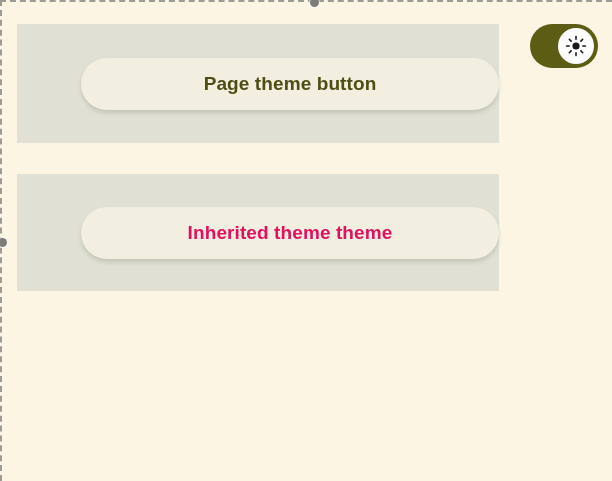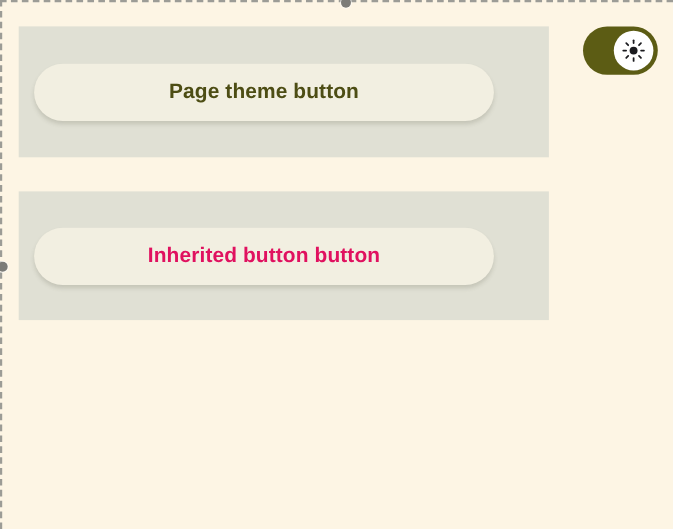--- a/index.html
+++ b/index.html
@@ -37,21 +37,21 @@
   }
   .handle.top-center { left: 308px; top: -4px; }
   .handle.left-middle { left: -4px; top: 236px; }
 
   
   .panel {
     position: absolute;
     box-sizing: border-box;
     display: flex;
     align-items: center;
-    justify-content: flex-start;
+    justify-content: flex-end;
     padding-left: 14px;
   }
   .panel-light {
     background: #e0e0d4;
   }
   .panel-dark {
     background: #2c2c30;
   }
 
   #panel-page      { left: 15px; top: 22px;  width: 482px; height: 119px; }
@@ -125,21 +125,21 @@
 <div id="canvas">
 
   <div class="handle top-center"></div>
   <div class="handle left-middle"></div>
 
   <div class="panel panel-light" id="panel-page">
     <button class="theme-button btn-page">Page theme button</button>
   </div>
 
   <div class="panel panel-light" id="panel-inherited">
-    <button class="theme-button btn-inherited">Inherited button button</button>
+    <button class="theme-button btn-inherited">Inherited theme theme</button>
   </div>
 
 
   <button id="theme-toggle" aria-label="Toggle theme">
     <span id="toggle-knob">
       <span>
         <svg width="22" height="22" viewBox="0 0 22 22" aria-hidden="true">
           <circle cx="11" cy="11" r="3.6" fill="#1b1b1f"></circle>
           <g stroke="#1b1b1f" stroke-width="1.6" stroke-linecap="round">
             <line x1="11" y1="1.6" x2="11" y2="4.2"></line>

